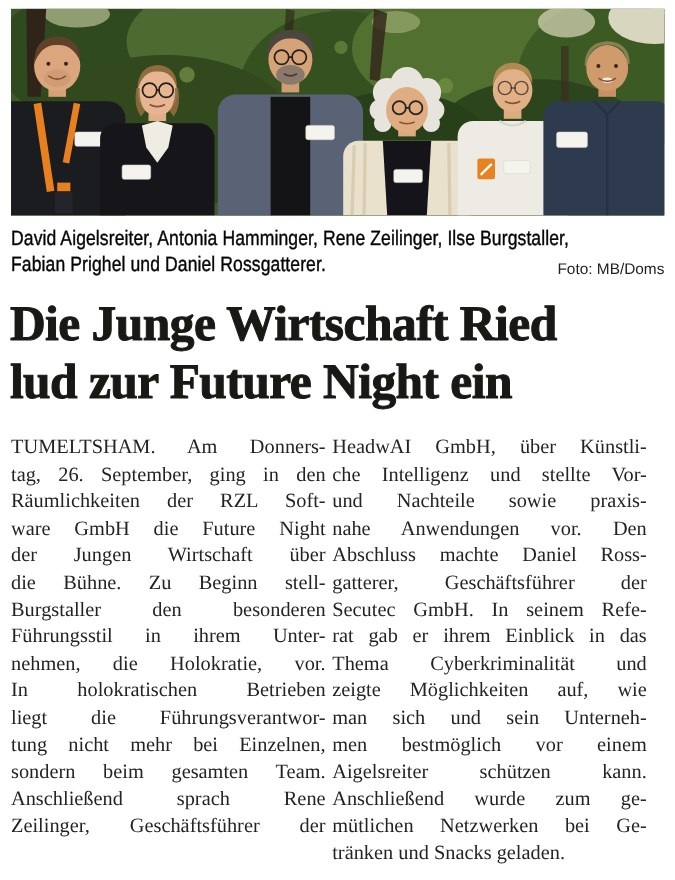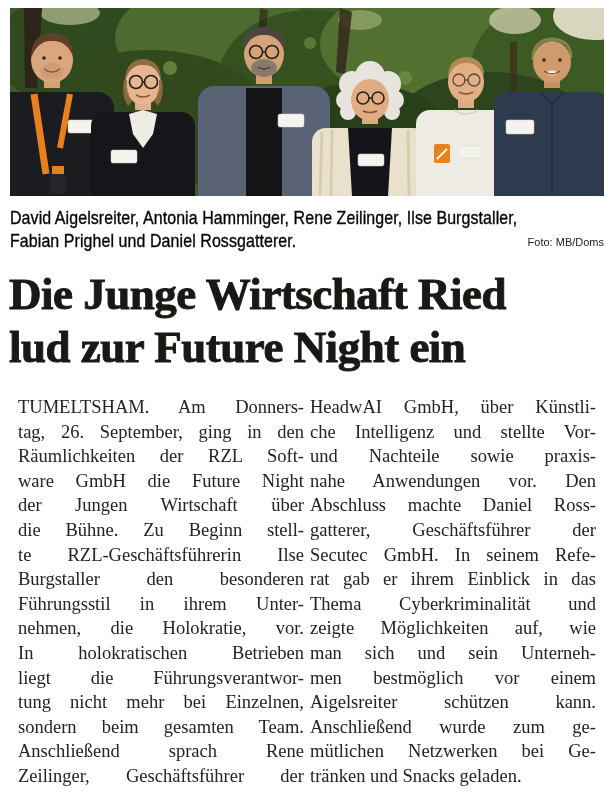--- a/index.html
+++ b/index.html
@@ -23,36 +23,36 @@
     font-family:"Liberation Sans","DejaVu Sans",sans-serif;
     font-weight:400; color:#16161
 5;
   }
   .caption-inner { transform:scaleX(0.84); transform-origin:0 0; width:707px; }
   .cap-line { font-size:19px; line-height:23px; white-space:nowrap;
               -webkit-text-stroke:0.4px #161615; letter-spacing:0.1px; }
   .credit {
     position:absolute; right:10px; top:236px;
     font-family:"Liberation Sans","DejaVu Sans",sans-serif;
-    font-size:11px; color:#222220;
+    font-size:14px; color:#222220;
   }
 
   
   .headline {
     position:absolute; left:9px; top:268px; width:600px; margin:0;
     font-family:Liberation Serif, serif;
     font-weight:700; font-size:45px; line-height:53px;
     color:#181815; letter-spacing:-0.5px;
     -webkit-text-stroke:0.9px #181815;
   }
   .hl-line { display:block; white-space:nowrap; }
 
   
   .article { position:absolute; left:10px; top:395px; width:594px; color:#232321; }
-  .cols { display:flex; gap:6px;justify-content:center; }
+  .cols { display:flex; gap:6px; }
   .col { width:286px; font-size:18.5px; line-height:24.6px; }
   .bline { text-align:justify; text-align-last:justify; }
   .bline.natural { text-align-last:left; }
 </style>
 </head>
 <body>
 
 <div class="page">
 
   <figure class="photo">
@@ -199,21 +199,20 @@
 
   <div class="article">
     <div class="cols">
       <div class="col">
           <div class="bline">TUMELTSHAM. Am Donners-</div>
           <div class="bline">tag, 26. September, ging in den</div>
           <div class="bline">Räumlichkeiten der RZL Soft-</div>
           <div class="bline">ware GmbH die Future Night</div>
           <div class="bline">der Jungen Wirtschaft über</div>
           <div class="bline">die Bühne. Zu Beginn stell-</div>
-          <div class="bline">te RZL-Geschäftsführerin Ilse</div>
           <div class="bline">Burgstaller den besonderen</div>
           <div class="bline">Führungsstil in ihrem Unter-</div>
           <div class="bline">nehmen, die Holokratie, vor.</div>
           <div class="bline">In holokratischen Betrieben</div>
           <div class="bline">liegt die Führungsverantwor-</div>
           <div class="bline">tung nicht mehr bei Einzelnen,</div>
           <div class="bline">sondern beim gesamten Team.</div>
           <div class="bline">Anschließend sprach Rene</div>
           <div class="bline">Zeilinger, Geschäftsführer der</div>
         </div>

